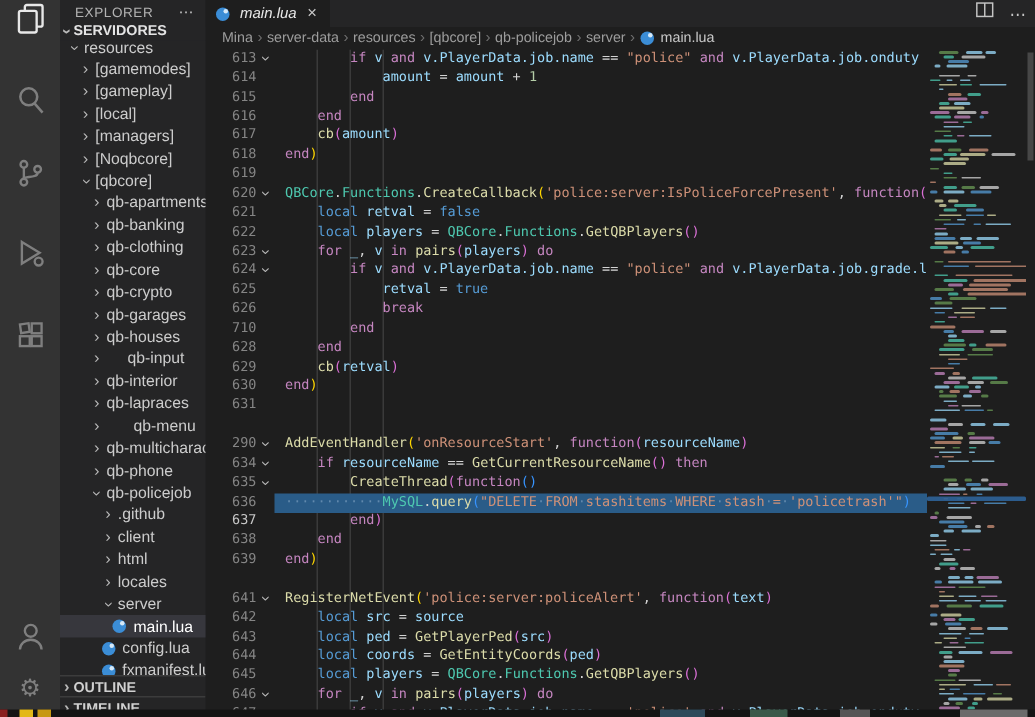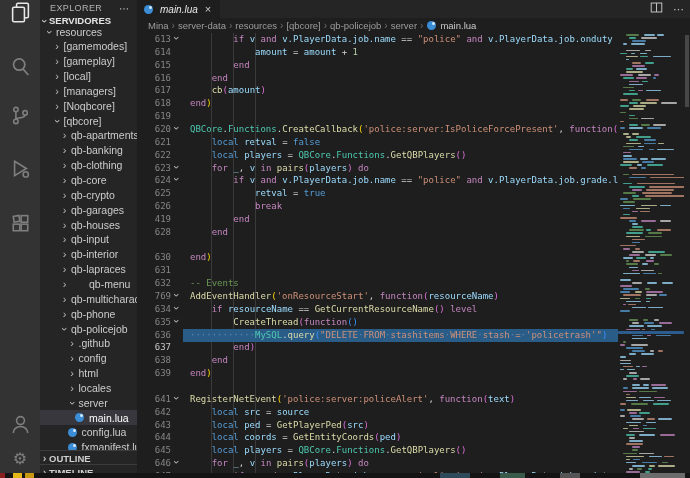--- a/index.html
+++ b/index.html
@@ -165,21 +165,21 @@
         <div class="trow" style="top: 202.2px; padding-left: 20px;">
           <span class="chev ">›</span>
           <span style="margin-left:2px">qb-garages</span>
         </div>
         <div class="trow" style="top: 217.05px; padding-left: 20px;">
           <span class="chev ">›</span>
           <span style="margin-left:2px">qb-houses</span>
         </div>
         <div class="trow" style="top: 231.9px; padding-left: 20px;">
           <span class="chev ">›</span>
-          <span style="margin-left:2px">qb-input</span>
+          <span style="margin-left:16px">qb-input</span>
         </div>
         <div class="trow" style="top: 246.75px; padding-left: 20px;">
           <span class="chev ">›</span>
           <span style="margin-left:2px">qb-interior</span>
         </div>
         <div class="trow" style="top: 261.6px; padding-left: 20px;">
           <span class="chev ">›</span>
           <span style="margin-left:2px">qb-lapraces</span>
         </div>
         <div class="trow" style="top: 276.45px; padding-left: 20px;">
@@ -197,21 +197,21 @@
         <div class="trow" style="top: 321px; padding-left: 20px;">
           <span class="chev open">›</span>
           <span style="margin-left:2px">qb-policejob</span>
         </div>
         <div class="trow" style="top: 335.85px; padding-left: 27.5px;">
           <span class="chev ">›</span>
           <span style="margin-left:2px">.github</span>
         </div>
         <div class="trow" style="top: 350.7px; padding-left: 27.5px;">
           <span class="chev ">›</span>
-          <span style="margin-left:2px">config</span>
+          <span style="margin-left:2px">client</span>
         </div>
         <div class="trow" style="top: 365.55px; padding-left: 27.5px;">
           <span class="chev ">›</span>
           <span style="margin-left:2px">html</span>
         </div>
         <div class="trow" style="top: 380.4px; padding-left: 27.5px;">
           <span class="chev ">›</span>
           <span style="margin-left:2px">locales</span>
         </div>
         <div class="trow" style="top: 395.25px; padding-left: 27.5px;">
@@ -380,66 +380,66 @@
         </div>
       </div>
       <div class="cline" style="top: 167.05px;">
         <div class="gut">626</div>
         <div class="fold"></div>
         <div class="ctext">
           <pre><span class="tk-ws">            </span><span class="tk-kw">break</span></pre>
         </div>
       </div>
       <div class="cline" style="top: 179.9px;">
-        <div class="gut">419</div>
+        <div class="gut">710</div>
         <div class="fold"></div>
         <div class="ctext">
           <pre><span class="tk-ws">        </span><span class="tk-kw">end</span></pre>
         </div>
       </div>
       <div class="cline" style="top: 192.75px;">
         <div class="gut">628</div>
         <div class="fold"></div>
         <div class="ctext">
           <pre><span class="tk-ws">    </span><span class="tk-kw">end</span></pre>
         </div>
       </div>
+      <div class="cline" style="top: 205.6px;">
+        <div class="gut">629</div>
+        <div class="fold"></div>
+        <div class="ctext">
+          <pre><span class="tk-ws">    </span><span class="tk-fn">cb</span><span class="tk-b2">(</span><span class="tk-var">retval</span><span class="tk-b2">)</span></pre>
+        </div>
+      </div>
       <div class="cline" style="top: 218.45px;">
         <div class="gut">630</div>
         <div class="fold"></div>
         <div class="ctext">
           <pre><span class="tk-kw">end</span><span class="tk-b1">)</span></pre>
         </div>
       </div>
       <div class="cline" style="top: 231.3px;">
         <div class="gut">631</div>
         <div class="fold"></div>
         <div class="ctext">
           <pre></pre>
         </div>
       </div>
-      <div class="cline" style="top: 244.15px;">
-        <div class="gut">632</div>
-        <div class="fold"></div>
-        <div class="ctext">
-          <pre><span class="tk-cmt">-- Events</span></pre>
-        </div>
-      </div>
       <div class="cline" style="top: 257px;">
-        <div class="gut">769</div>
+        <div class="gut">290</div>
         <div class="fold"><span class="chev open">›</span></div>
         <div class="ctext">
           <pre><span class="tk-fn">AddEventHandler</span><span class="tk-b1">(</span><span class="tk-str">'onResourceStart'</span><span class="tk-op">, </span><span class="tk-kw">function</span><span class="tk-b2">(</span><span class="tk-var">resourceName</span><span class="tk-b2">)</span></pre>
         </div>
       </div>
       <div class="cline" style="top: 269.85px;">
         <div class="gut">634</div>
         <div class="fold"><span class="chev open">›</span></div>
         <div class="ctext">
-          <pre><span class="tk-ws">    </span><span class="tk-kw">if </span><span class="tk-var">resourceName</span><span class="tk-op"> == </span><span class="tk-fn">GetCurrentResourceName</span><span class="tk-b2">()</span><span class="tk-op"> </span><span class="tk-kw">level</span></pre>
+          <pre><span class="tk-ws">    </span><span class="tk-kw">if </span><span class="tk-var">resourceName</span><span class="tk-op"> == </span><span class="tk-fn">GetCurrentResourceName</span><span class="tk-b2">()</span><span class="tk-op"> </span><span class="tk-kw">then</span></pre>
         </div>
       </div>
       <div class="cline" style="top: 282.7px;">
         <div class="gut">635</div>
         <div class="fold"><span class="chev open">›</span></div>
         <div class="ctext">
           <pre><span class="tk-ws">        </span><span class="tk-fn">CreateThread</span><span class="tk-b2">(</span><span class="tk-kw">function</span><span class="tk-b3">()</span></pre>
         </div>
       </div>
       <div class="cline selline" style="top: 295.55px;">

